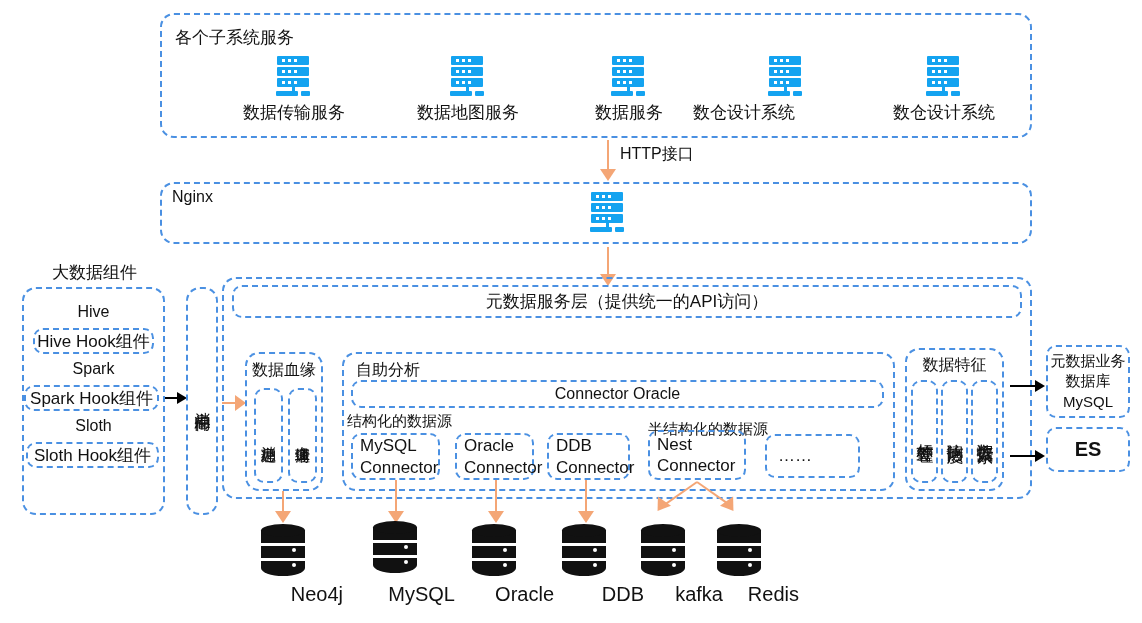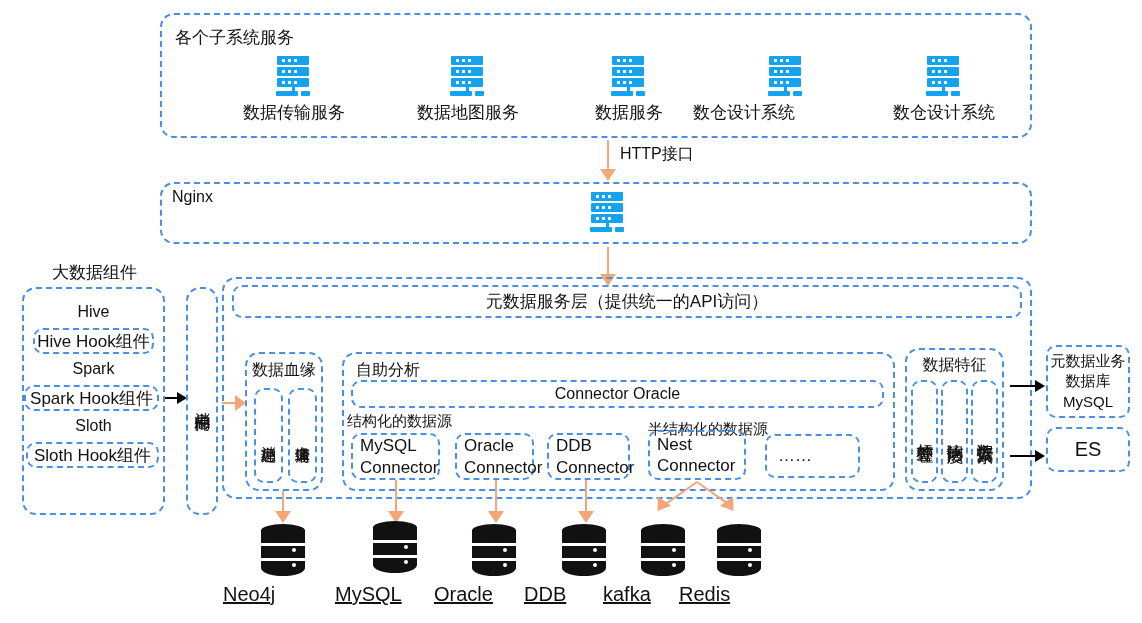--- a/index.html
+++ b/index.html
@@ -48,21 +48,21 @@
   
   .db{position:absolute;width:44px;height:58px;}
   .db .top{position:absolute;left:0;top:0;width:44px;height:13px;background:#111;border-radius:50%;}
   .db .body{position:absolute;left:0;top:6px;width:44px;height:46px;background:#111;border-radius:0 0 22px 22px/0 0 8px 8px;}
   .db .sep{position:absolute;left:0;width:44px;height:3px;background:#ffffff;}
   .db .s1{top:19px;}
   .db .s2{top:34px;}
   .db .dot{position:absolute;width:4px;height:4px;background:#fff;border-radius:50%;right:9px;}
   .db .d1{top:24px;}
   .db .d2{top:39px;}
-  .db-label{position:absolute;text-align:left;font-size:18px;text-decoration:underline;}
+  .db-label{position:absolute;text-align:right;font-size:18px;}
 
   
   .arrow-v{position:absolute;}
   .arrow-v .line{position:absolute;left:50%;transform:translateX(-50%);width:2px;background:#f4a676;}
   .arrow-v .head{
     position:absolute;left:50%;transform:translateX(-50%);
     width:0;height:0;border-left:8px solid transparent;border-right:8px solid transparent;
     border-top:12px solid #f4a676;
   }
   .arrow-h{position:absolute;}
@@ -317,21 +317,21 @@
     <div class="head" style="left:25px;"></div>
   </div>
   <div class="arrow-h ar-black" style="left:1010px;top:450px;width:36px;height:12px;">
     <div class="line" style="left:0;width:27px;"></div>
     <div class="head" style="left:25px;"></div>
   </div>
 
   <div class="abs dash dash-sm col-ctr t15" style="left:1046px;top:345px;width:84px;height:73px;white-space:pre-line;line-height:1.35;">元数据业务
 数据库
 MySQL</div>
-  <div class="abs dash dash-sm ctr t20" style="left:1046px;top:427px;width:84px;height:45px;">ES</div>
+  <div class="abs dash dash-sm ctr t20" style="left:1046px;top:427px;width:84px;height:45px;font-weight:bold;">ES</div>
 
   <div class="arrow-v" style="left:275px;top:491px;width:16px;height:36px;">
     <div class="line" style="top:0;height:23px;"></div>
     <div class="head" style="top:20px;"></div>
   </div>
 
   <div class="arrow-v" style="left:388px;top:480px;width:16px;height:47px;">
     <div class="line" style="top:0;height:34px;"></div>
     <div class="head" style="top:31px;"></div>
   </div>

